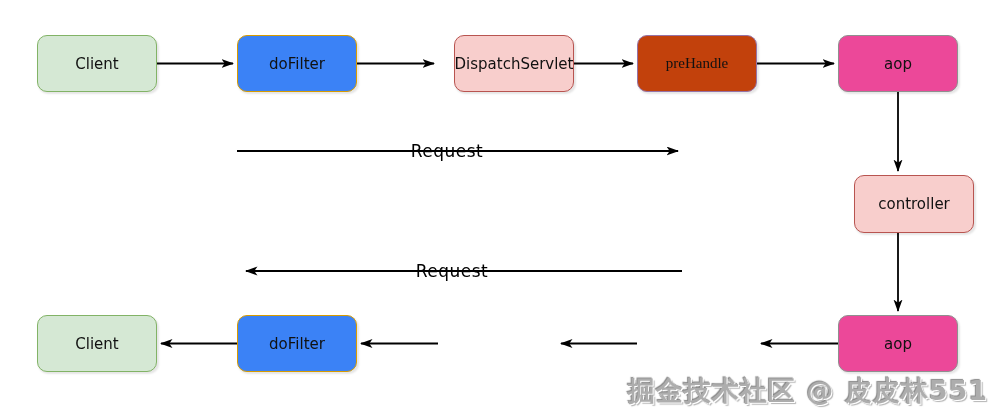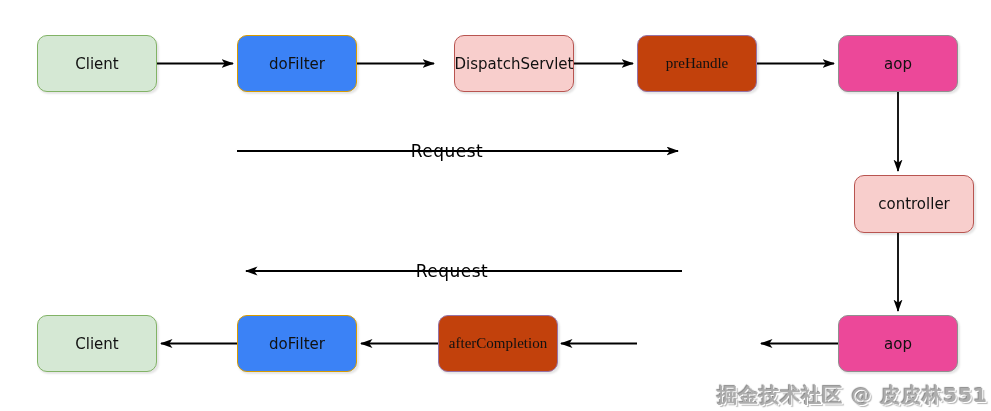--- a/index.html
+++ b/index.html
@@ -20,21 +20,21 @@
   .node.orange{background:#3b82f6;border-color:#d79b00;}
   .node.red   {background:#f8cecc;border-color:#b85450;margin-left:16px;}
   .node.purple{background:#c2410c;border-color:#9673a6;font-family:Liberation Serif, serif;}
   .node.gray  {background:#ec4899;border-color:#8f8f8f;}
   .flow-label{
     position:absolute;transform:translate(-50%,-50%);
     font-size:17px;color:#000;white-space:nowrap;letter-spacing:0.5px;
   }
   .watermark{
     position:absolute;right:3px;bottom:2px;
-    font-size:20px;font-weight:bold;color:#adadad;white-space:nowrap;
+    font-size:27px;font-weight:bold;color:#adadad;white-space:nowrap;
     text-shadow:1px 1px 0 #ffffff,2px 2px 1px rgba(120,120,120,0.55),-1px -1px 1px #8a8a8a;
     letter-spacing:1px;
   }
 </style>
 </head>
 <body>
 
 <div class="stage">
 
   <svg class="arrows" viewBox="0 0 991 411">
@@ -61,21 +61,20 @@
 
   <div class="node green" style="left:37px;top:35px;">Client</div>
   <div class="node orange" style="left:237px;top:35px;">doFilter</div>
   <div class="node red" style="left:438px;top:35px;">DispatchServlet</div>
   <div class="node purple" style="left:637px;top:35px;">preHandle</div>
   <div class="node gray" style="left:838px;top:35px;">aop</div>
 
   <div class="node red" style="left:838px;top:175px;height:58px;">controller</div>
 
   <div class="node gray" style="left:838px;top:315px;">aop</div>
-  <div class="node purple" style="left:438px;top:315px;">afterCompletion</div>
   <div class="node orange" style="left:237px;top:315px;">doFilter</div>
   <div class="node green" style="left:37px;top:315px;">Client</div>
 
   <div class="flow-label" style="left:447px;top:151px;">Request</div>
   <div class="flow-label" style="left:452px;top:271px;">Request</div>
 
   <div class="watermark">掘金技术社区 @ 皮皮林551</div>
 
 </div>
 

